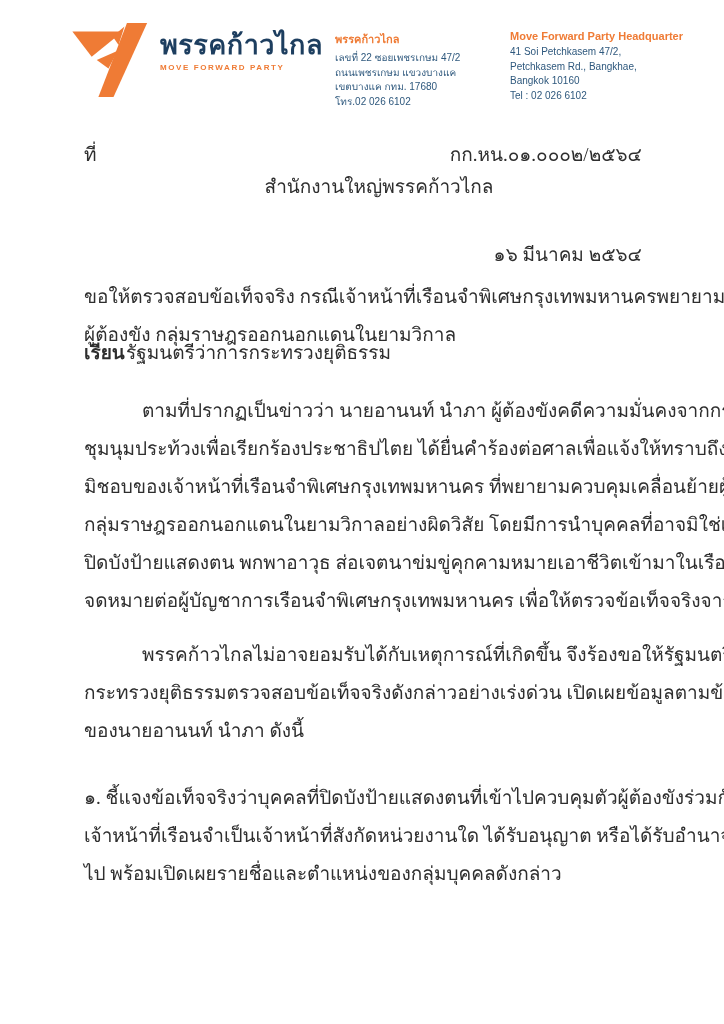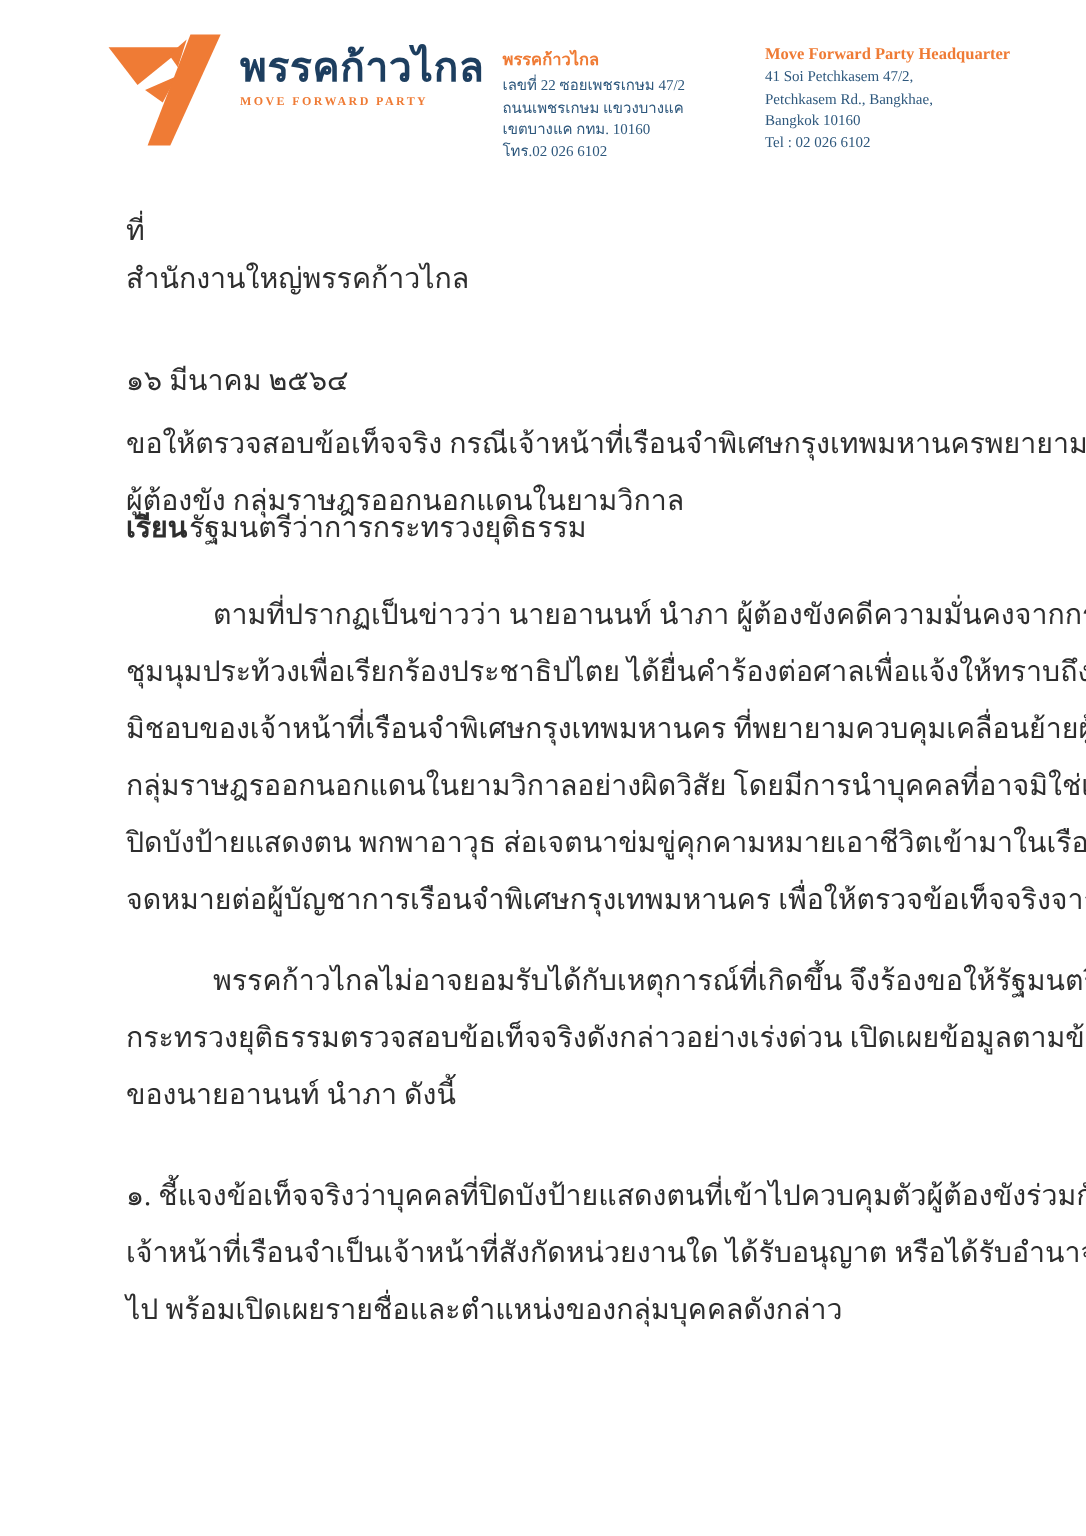--- a/index.html
+++ b/index.html
@@ -6,35 +6,35 @@
   .page{
     position:relative;
     width:724px;height:1024px;
     margin:0 auto;
     background:#ffffff;
     overflow:hidden;
     font-family:"Liberation Serif","DejaVu Serif",serif;
     color:#2e2e2e;
   }
   
-  .header{position:absolute;left:0;top:0;width:616px;height:120px;font-family:Liberation Serif, serif;}
+  .header{position:absolute;left:0;top:0;width:616px;height:120px;font-family:Liberation Sans, sans-serif;}
   .logo-mark{position:absolute;left:68px;top:18px;width:86px;height:84px;}
   .logo-text{position:absolute;left:160px;top:30px;}
   .logo-th{font-size:27px;font-weight:bold;color:#1d3e5f;letter-spacing:0.5px;line-height:30px;}
   .logo-en{font-size:8px;font-weight:bold;color:#ef7b35;letter-spacing:1.6px;margin-top:3px;}
   .addr{position:absolute;top:30px;width:180px;}
   .addr-th{left:335px;}
   .addr-en{left:510px;}
   .addr-title{font-size:11px;font-weight:bold;color:#ef7b35;margin-bottom:3px;}
   .addr-line{font-size:10px;color:#2e587d;line-height:14.5px;}
   
   .letter{position:absolute;left:84px;top:0;width:558px;font-size:19px;line-height:38px;color:#2e2e2e;}
   .ref-row{position:absolute;left:0;top:136px;width:558px;display:flex;justify-content:space-between;}
-  .office-line{position:absolute;left:0;top:168px;width:558px;}
-  .date-line{position:absolute;left:0;top:236px;width:558px;text-align:left;}
+  .office-line{position:absolute;left:16px;top:168px;width:558px;text-align:center;}
+  .date-line{position:absolute;left:0;top:236px;width:558px;text-align:right;}
   .subject-row{position:absolute;left:0;top:278px;width:558px;display:flex;}
   .to-row{position:absolute;left:0;top:334px;width:558px;display:flex;}
   .label{font-weight:bold;width:42px;flex:0 0 42px;}
   .label-content{flex:1;}
   .para{position:absolute;left:0;width:558px;}
   .para-1{top:392px;}
   .para-2{top:636px;}
   .item-1{top:779px;}
   .line{white-space:nowrap;}
   .indent{padding-left:58px;}
@@ -55,37 +55,38 @@
 
     <div class="logo-text">
       <div class="logo-th">พรรคก้าวไกล</div>
       <div class="logo-en">MOVE FORWARD PARTY</div>
     </div>
 
     <div class="addr addr-th">
       <div class="addr-title">พรรคก้าวไกล</div>
       <div class="addr-line">เลขที่ 22 ซอยเพชรเกษม 47/2</div>
       <div class="addr-line">ถนนเพชรเกษม แขวงบางแค</div>
-      <div class="addr-line">เขตบางแค กทม. 10160</div>
+      <div class="addr-line">เขตบางแค กทม. 17680</div>
       <div class="addr-line">โทร.02 026 6102</div>
     </div>
 
     <div class="addr addr-en">
       <div class="addr-title">Move Forward Party Headquarter</div>
       <div class="addr-line">41 Soi Petchkasem 47/2,</div>
       <div class="addr-line">Petchkasem Rd., Bangkhae,</div>
       <div class="addr-line">Bangkok 10160</div>
       <div class="addr-line">Tel : 02 026 6102</div>
     </div>
   </div>
 
   <div class="letter">
 
     <div class="ref-row">
       <span>ที่</span>
+      <span>กก.หน.๐๑.๐๐๐๒/๒๕๖๔</span>
     </div>
 
     <div class="office-line">สำนักงานใหญ่พรรคก้าวไกล</div>
 
     <div class="date-line">๑๖ มีนาคม ๒๕๖๔</div>
 
     <div class="subject-row">
       <span class="label-content">
         <span class="line" style="display:block">ขอให้ตรวจสอบข้อเท็จจริง กรณีเจ้าหน้าที่เรือนจำพิเศษกรุงเทพมหานครพยายามควบคุม</span>
         <span class="line" style="display:block">ผู้ต้องขัง กลุ่มราษฎรออกนอกแดนในยามวิกาล</span>

